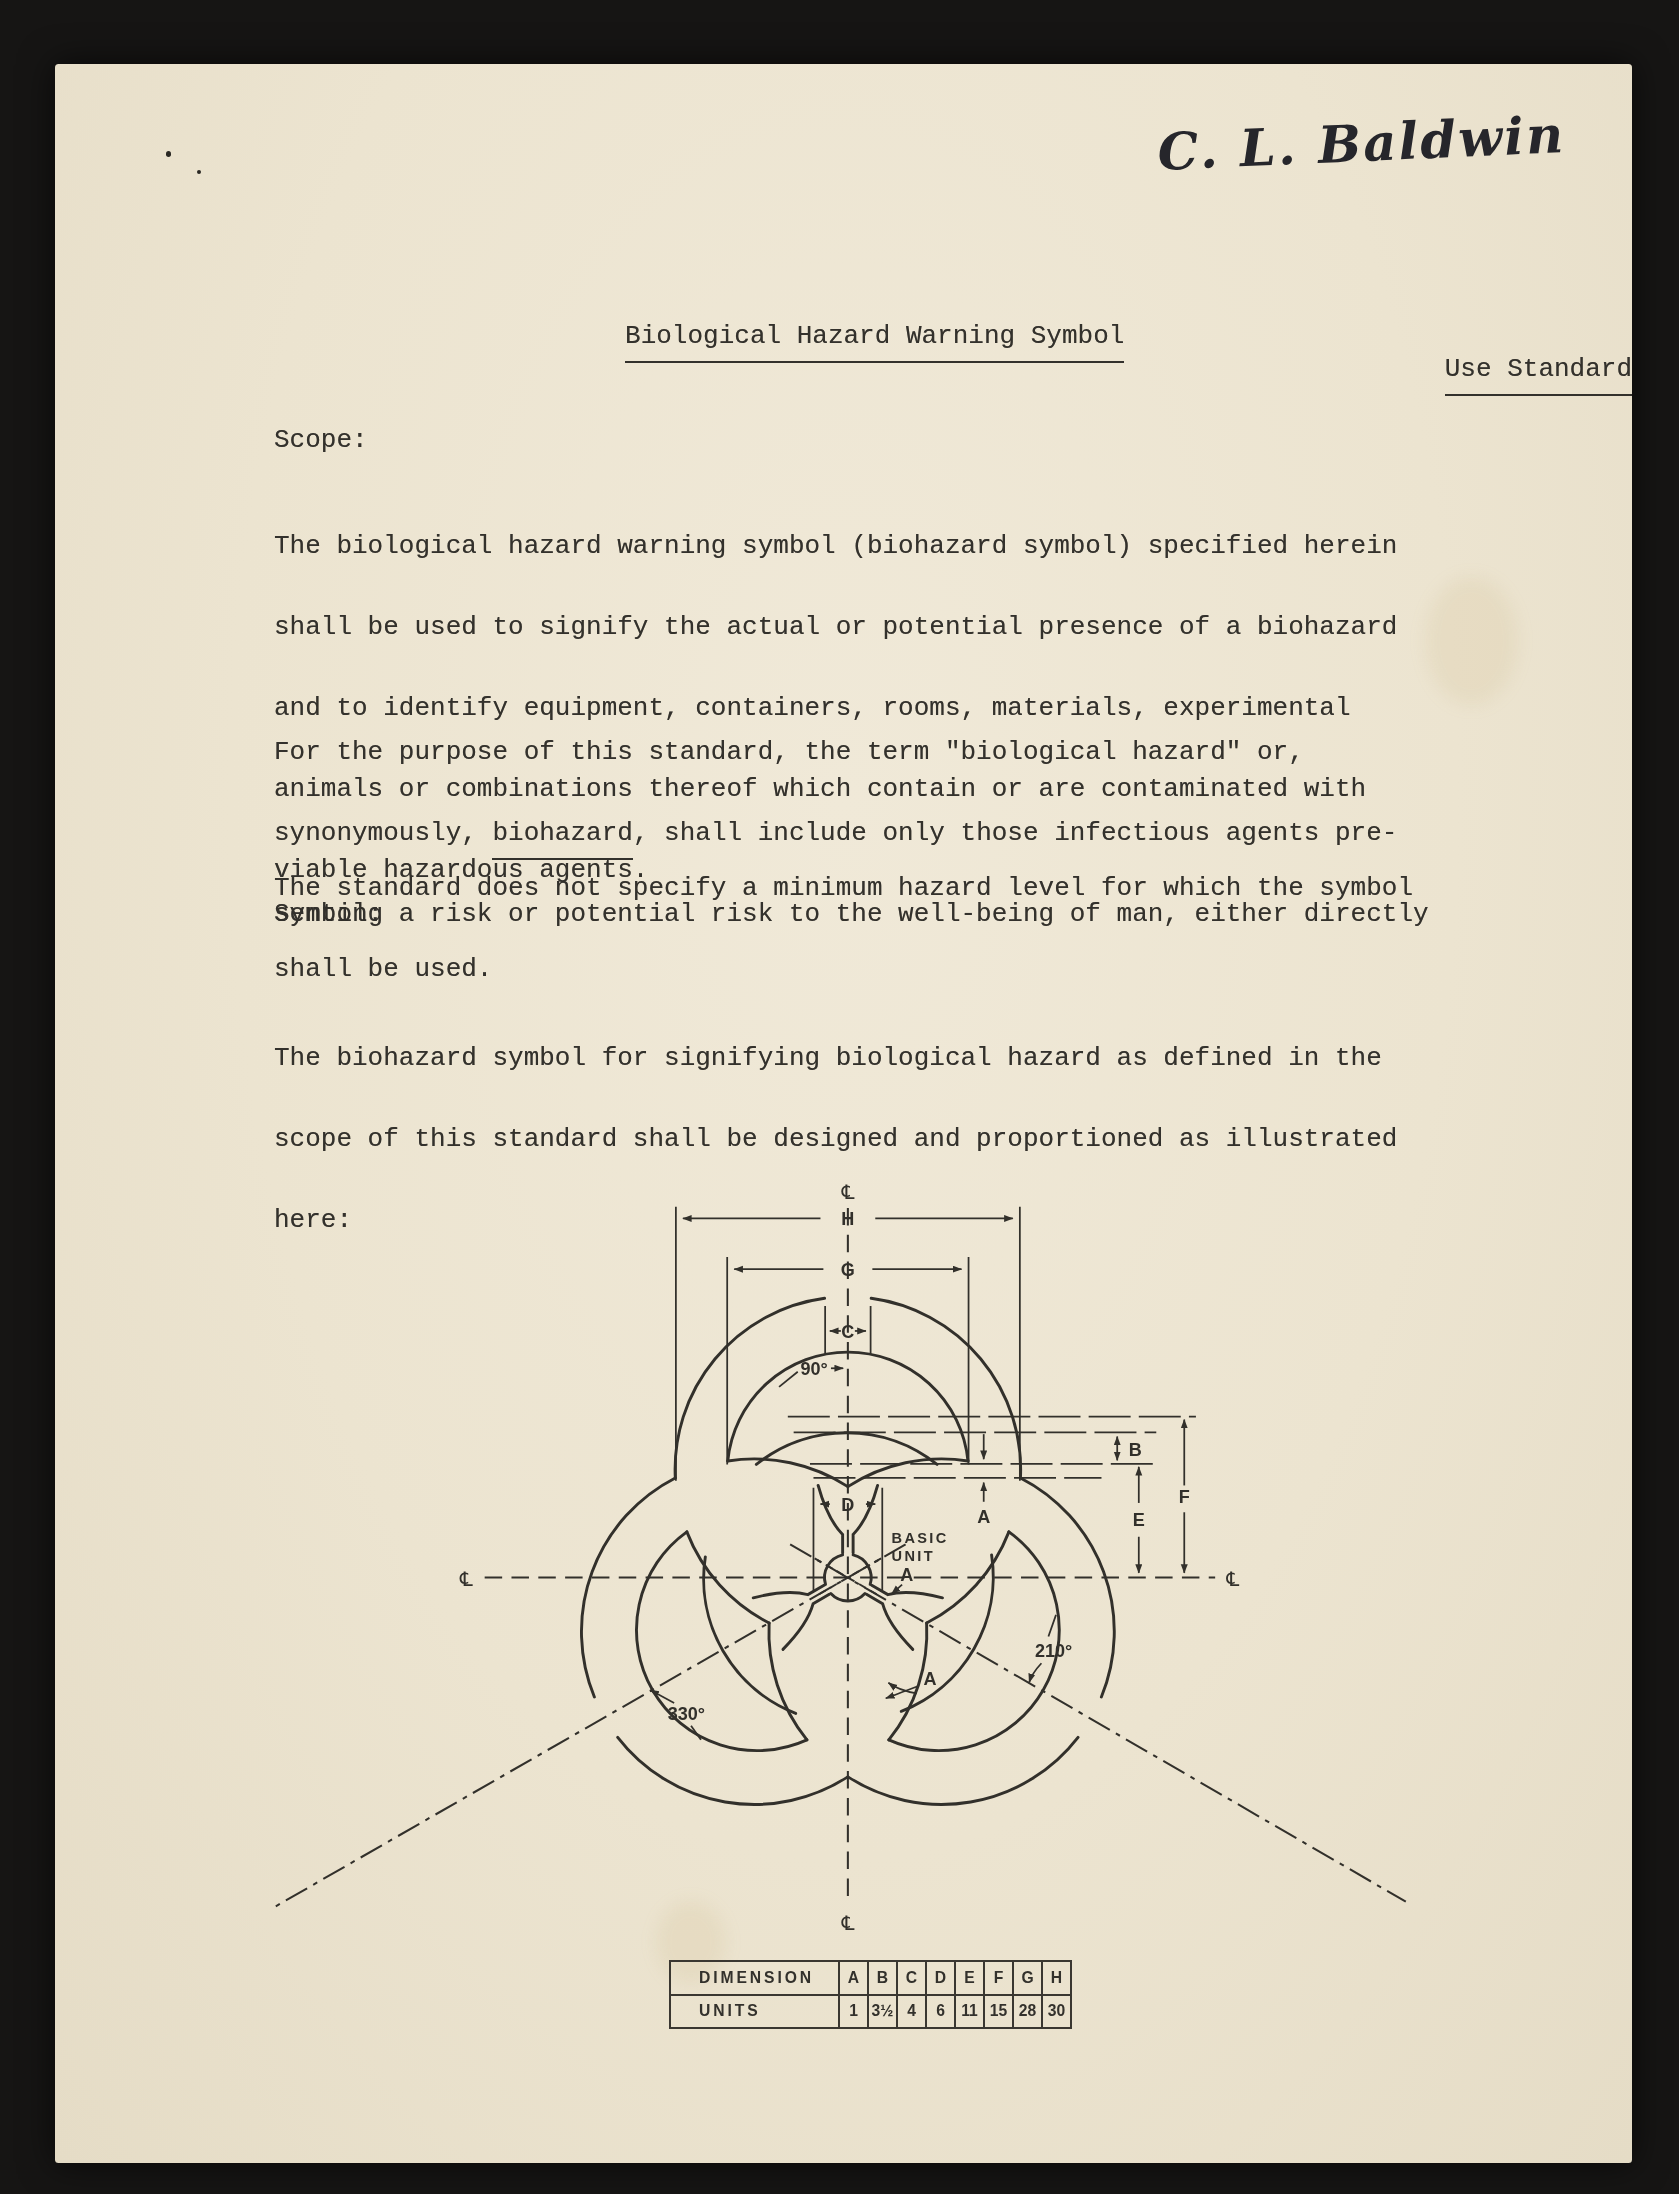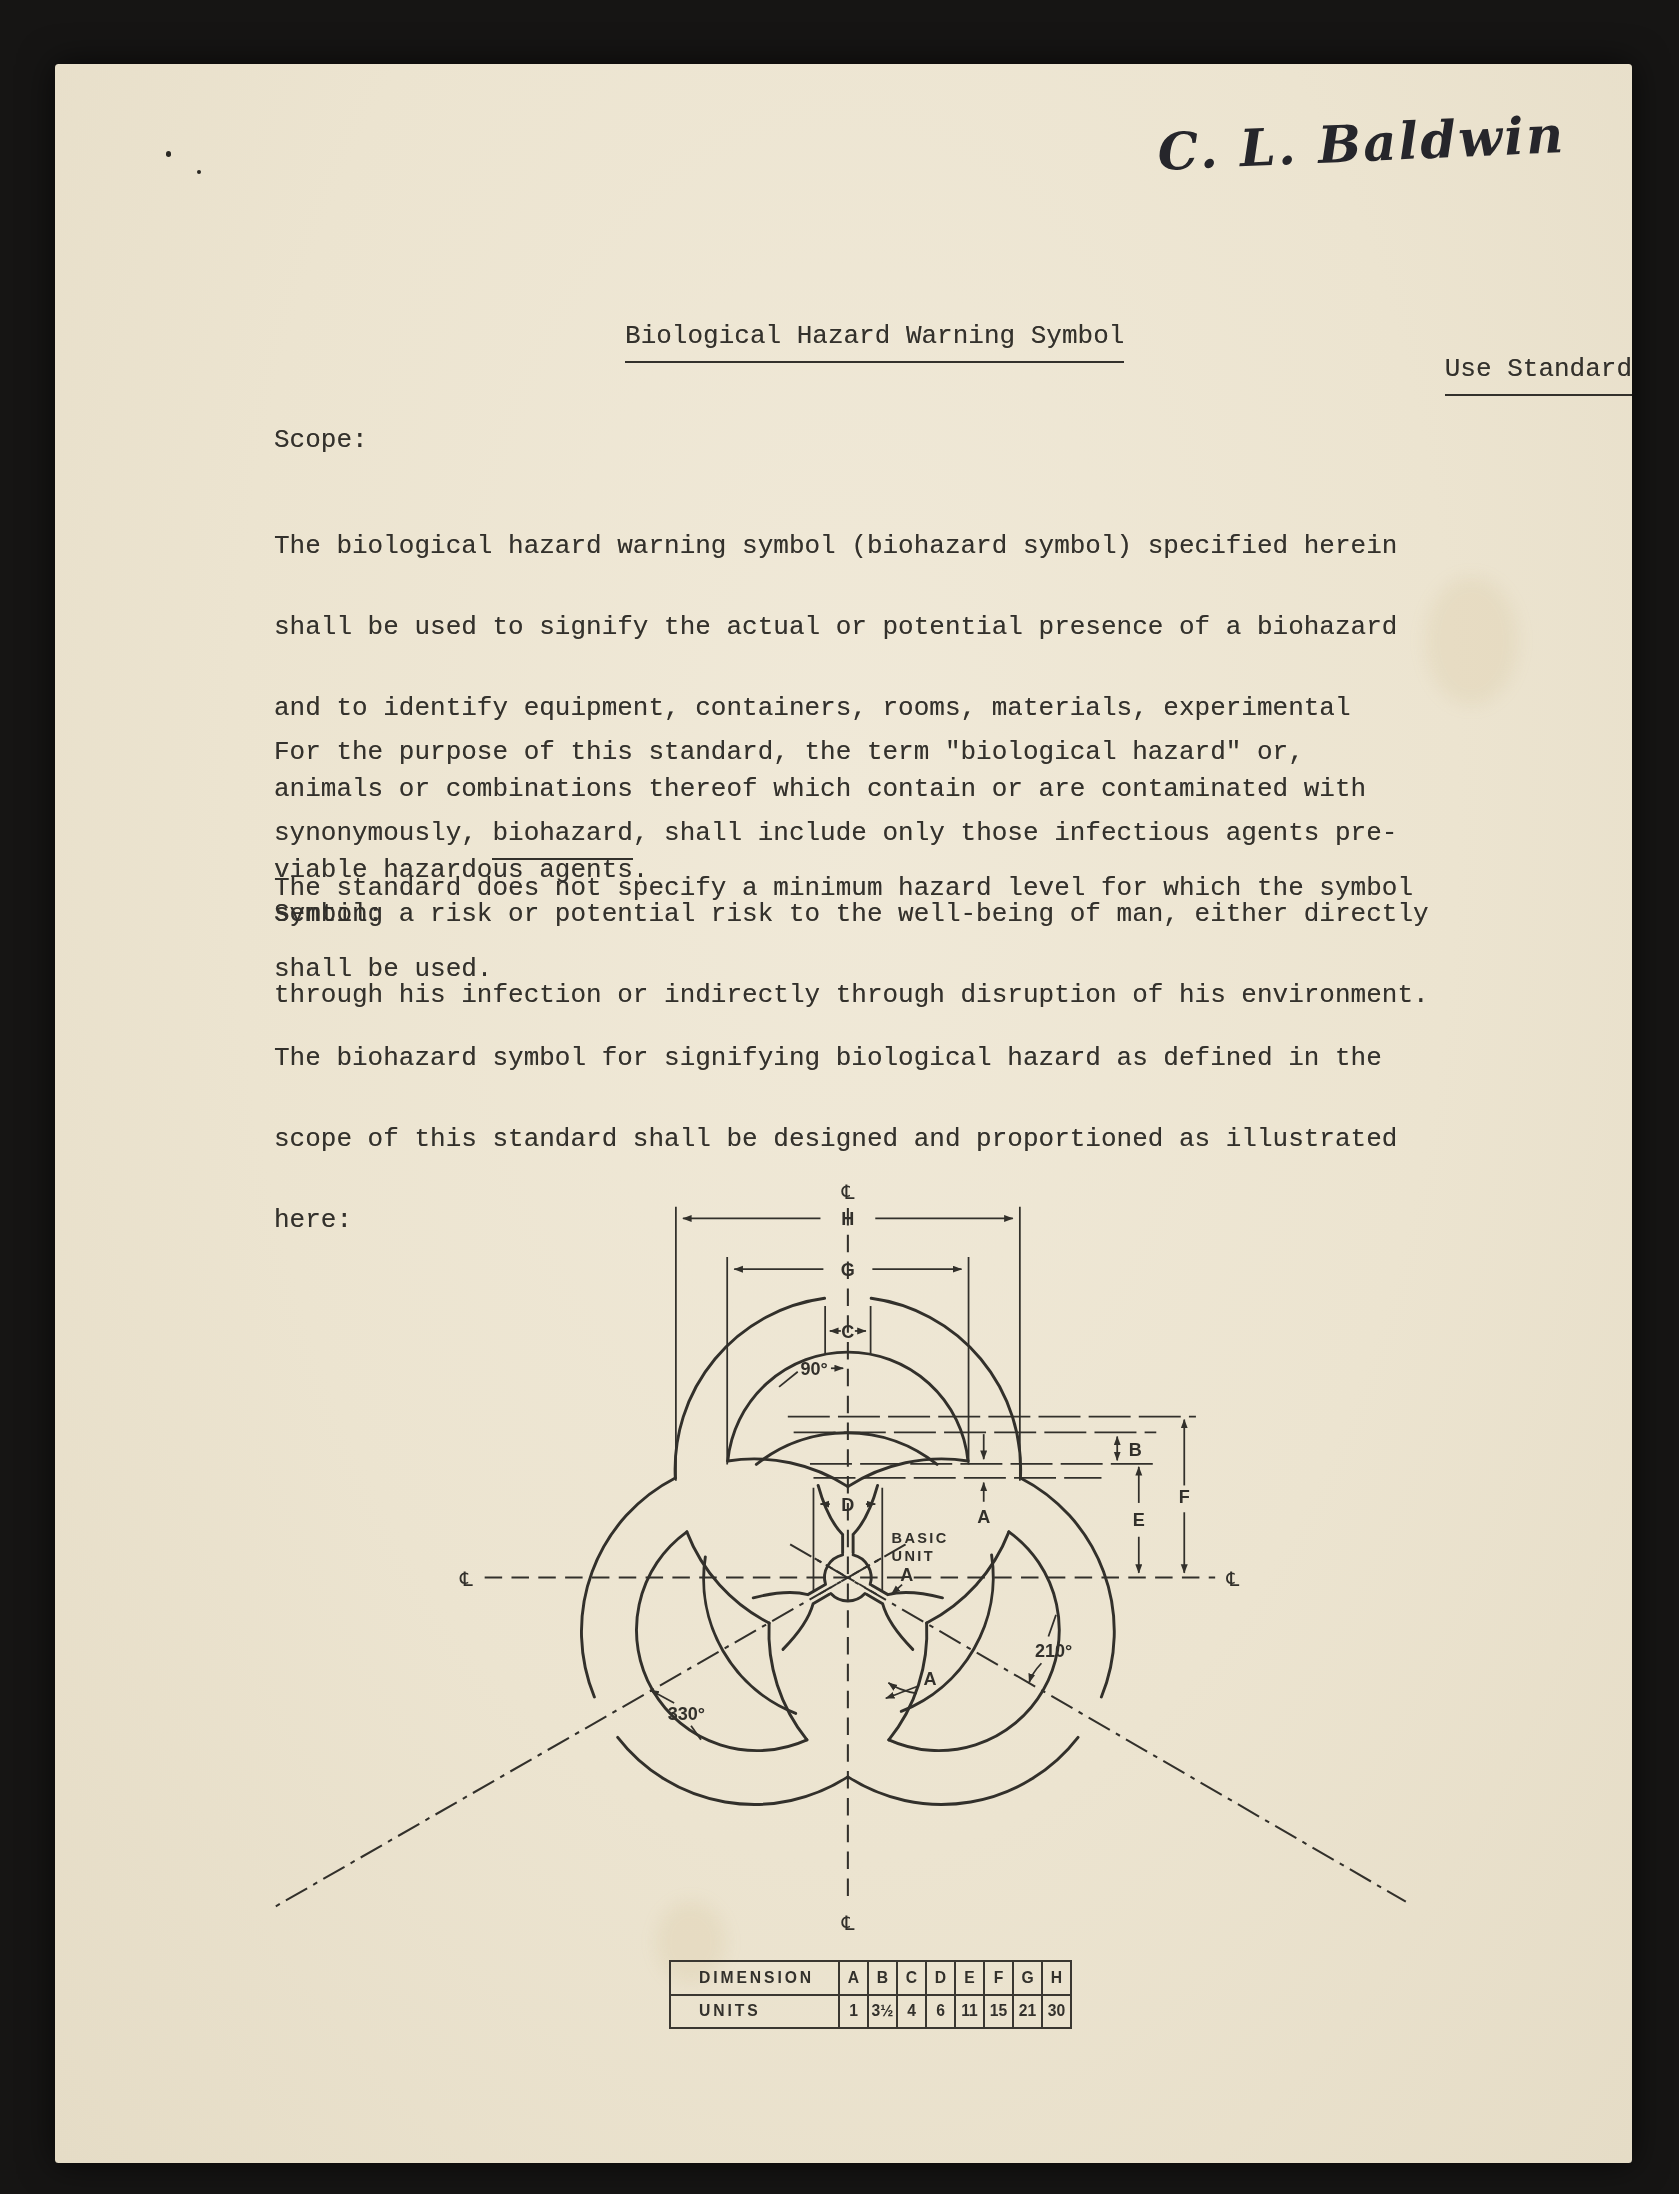--- a/index.html
+++ b/index.html
@@ -71,21 +71,20 @@
     <div>shall be used to signify the actual or potential presence of a biohazard</div>
     <div>and to identify equipment, containers, rooms, materials, experimental</div>
     <div>animals or combinations thereof which contain or are contaminated with</div>
     <div>viable hazardous agents.</div>
   </div>
 
   <div class="block tw" style="top:621px;">
     <div>For the purpose of this standard, the term "biological hazard" or,</div>
     <div><span>synonymously, </span><span class="uline">biohazard</span><span>, shall include only those infectious agents pre-</span></div>
     <div>senting a risk or potential risk to the well-being of man, either directly</div>
-    <div>through his infection or indirectly through disruption of his environment.</div>
   </div>
 
   <div class="block tw" style="top:757px;">
     <div>The standard does not specify a minimum hazard level for which the symbol</div>
     <div>shall be used.</div>
   </div>
 
   <div class="block tw" style="top:837px;">Symbol:</div>
 
   <div class="block tw" style="top:927px;">
@@ -108,21 +107,21 @@
       <td class="val">H</td>
     </tr>
     <tr>
       <td class="lbl">UNITS</td>
       <td class="val">1</td>
       <td class="val">3½</td>
       <td class="val">4</td>
       <td class="val">6</td>
       <td class="val">11</td>
       <td class="val">15</td>
-      <td class="val">21</td>
+      <td class="val">28</td>
       <td class="val">30</td>
     </tr>
   </tbody>
       </table>
 
   <svg class="diagram" viewBox="95 110 2705 3600">
     <defs>
       <marker id="arw" markerUnits="userSpaceOnUse" markerWidth="18" markerHeight="14" refX="15" refY="6" orient="auto-start-reverse">
         <path d="M0 0 L16 6 L0 12 Z" fill="#32302b"></path>
       </marker>

